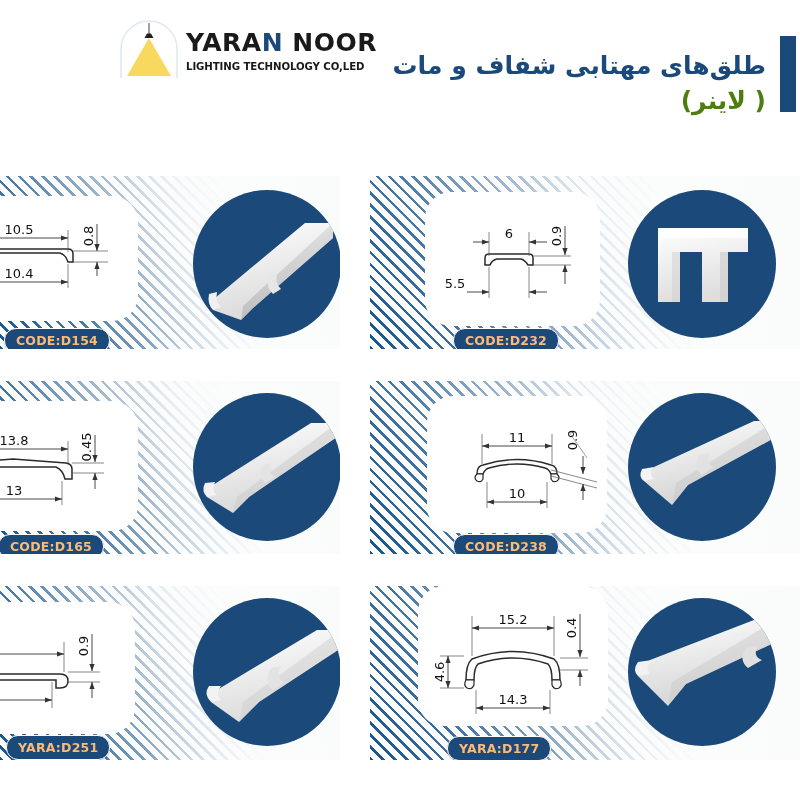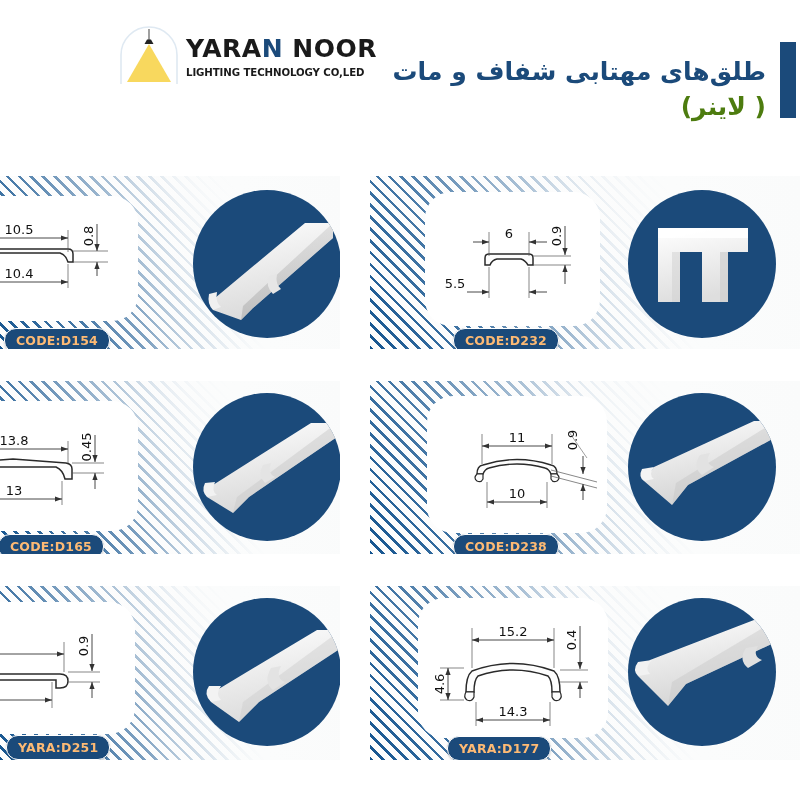--- a/index.html
+++ b/index.html
@@ -5,21 +5,21 @@
   * { box-sizing: border-box; margin: 0; padding: 0; }
   html, body {
     width: 800px; height: 800px;
     background: #ffffff;
     font-family: "DejaVu Sans", "Liberation Sans", sans-serif;
     overflow: hidden;
   }
   #page { position: relative; width: 800px; height: 800px; background: #fff; }
 
   
-  #header { position: absolute; left: 0; top: 6px; width: 800px; height: 150px; background: #fff; }
+  #header { position: absolute; left: 0; top: 0; width: 800px; height: 150px; background: #fff; }
 
   #logo-block { position: absolute; left: 118px; top: 18px; width: 230px; height: 70px; }
   #logo-mark { position: absolute; left: 0; top: 0; width: 62px; height: 62px; }
   #logo-text { position: absolute; left: 68px; top: 12px; width: 190px; }
   .brand-line1 {
     font-size: 25px; font-weight: bold; letter-spacing: .5px;
     color: #1a1a1a; line-height: 1.05; white-space: nowrap;
   }
   .brand-line1 .accent { color: #1b4a7a; }
   .brand-line2 {
@@ -406,21 +406,21 @@
         </svg>
       </div>
     </div>
 
     <div class="gutter"></div>
 
     <div class="panel">
       <div class="stripes"></div>
       <div class="panel-wash"></div>
 
-      <div class="spec-card" style="left:48px; top:12px; width:190px; height:140px;">
+      <div class="spec-card" style="left:48px; top:0; width:190px; height:140px;">
         <svg class="spec-svg" viewBox="0 0 190 140" xmlns="http://www.w3.org/2000/svg">
           <g stroke="#333" fill="none">
             <path d="M48 94 Q48 78 54 73 Q95 58 136 73 Q142 78 142 94
                      L134 94 Q134 82 130 78 Q95 66 60 78 Q56 82 56 94 Z" fill="#fdfdfd" stroke="#2a2a2a" stroke-width="1.5"></path>
             <path d="M48 94 q-3 5 1 8 q5 2 7 -3 l0 -5 z" fill="#fdfdfd" stroke="#2a2a2a" stroke-width="1.2"></path>
             <path d="M142 94 q3 5 -1 8 q-5 2 -7 -3 l0 -5 z" fill="#fdfdfd" stroke="#2a2a2a" stroke-width="1.2"></path>
             <line x1="54" y1="30" x2="54" y2="70" stroke="#555" stroke-width="0.7"></line>
             <line x1="136" y1="30" x2="136" y2="70" stroke="#555" stroke-width="0.7"></line>
             <line x1="54" y1="42" x2="136" y2="42" stroke="#333" stroke-width="0.9"></line>
             <path d="M54 42 l7 -2.6 v5.2 z" fill="#333" stroke="none"></path>

